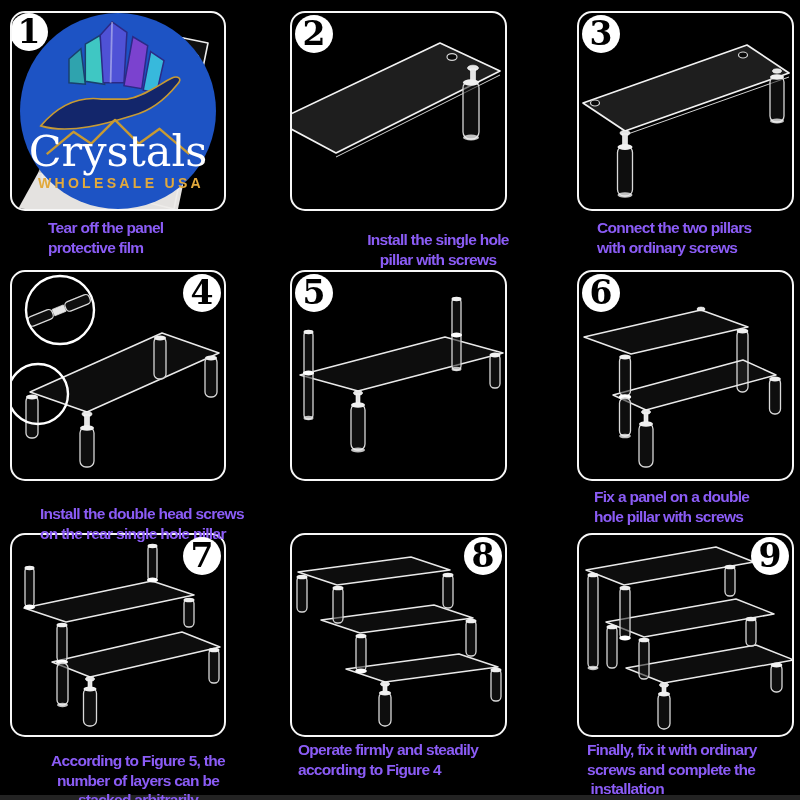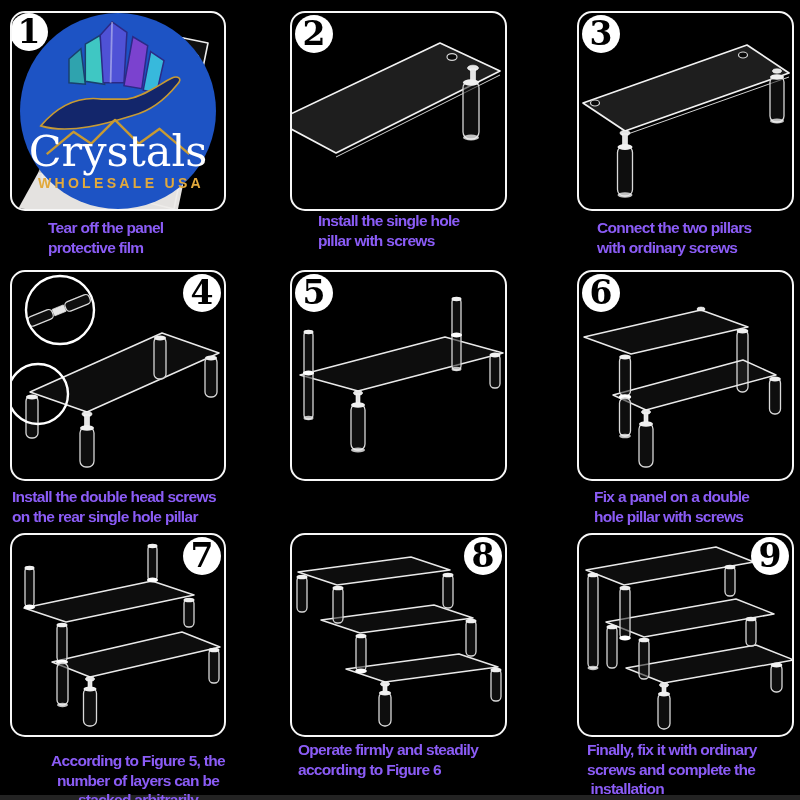--- a/index.html
+++ b/index.html
@@ -85,21 +85,21 @@
         <ellipse class="scr" cx="181" cy="55" rx="5.5" ry="2.8"></ellipse>
         <rect class="scr" x="178.5" y="56" width="5" height="12"></rect>
         <rect class="leg" x="171" y="68" width="16" height="58" rx="7"></rect>
         <ellipse class="cap" cx="179" cy="69.5" rx="8" ry="3.2"></ellipse>
         <ellipse class="cap" cx="179" cy="124.5" rx="8" ry="3" opacity=".8"></ellipse>
       </svg>
       <div class="badge badge-l">
         <span>2</span>
       </div>
     </div>
-    <div class="caption" style="top:200px;padding-left:28px;">Install the single hole
+    <div class="caption" style="top:219px;padding-left:28px;text-align:center;">Install the single hole
 pillar with screws</div>
   </div>
 
   <div class="cell" style="left:577px;top:11px;width:213px;">
     <div class="frame" style="width:213px;height:196px;">
       <svg viewBox="0 0 213 196" preserveAspectRatio="none">
         <polygon class="slab" points="4,90 168,32 210,60 46,118"></polygon>
         <path class="edge2" d="M46,122 L210,64"></path>
         <ellipse class="hole" cx="16" cy="90" rx="4.5" ry="3"></ellipse>
         <ellipse class="hole" cx="164" cy="42" rx="4.5" ry="3"></ellipse>
@@ -140,21 +140,21 @@
           <rect class="leg" x="54" y="33" width="26" height="10" rx="4"></rect>
           <rect class="scr" x="41" y="34.5" width="12" height="7"></rect>
         </g>
         <circle class="mag" cx="48" cy="38" r="34"></circle>
         <circle class="mag" cx="26" cy="122" r="30"></circle>
       </svg>
       <div class="badge badge-r">
         <span>4</span>
       </div>
     </div>
-    <div class="caption" style="top:217px;padding-left:2px;">Install the double head screws
+    <div class="caption" style="top:234px;padding-left:2px;margin-left:28px;">Install the double head screws
 on the rear single hole pillar</div>
   </div>
 
   <div class="cell" style="left:290px;top:270px;width:213px;">
     <div class="frame" style="width:213px;height:207px;">
       <svg viewBox="0 0 213 207" preserveAspectRatio="none">
         <polygon class="clear" points="8,103 153,65 211,81 66,119"></polygon>
         <rect class="leg" x="12" y="59" width="9" height="88" rx="4"></rect>
         <ellipse class="cap" cx="16.5" cy="60" rx="5" ry="2.2"></ellipse>
         <ellipse class="jnt" cx="16.5" cy="101" rx="5.5" ry="2.6"></ellipse>
@@ -261,21 +261,21 @@
         <ellipse class="scr" cx="93" cy="149" rx="4.5" ry="2.2"></ellipse>
         <rect class="scr" x="91" y="150" width="4" height="7"></rect>
         <rect class="leg" x="87" y="157" width="12" height="34" rx="5.5"></rect>
         <ellipse class="cap" cx="93" cy="158" rx="6" ry="2.5"></ellipse>
       </svg>
       <div class="badge badge-r">
         <span>8</span>
       </div>
     </div>
     <div class="caption" style="top:207px;padding-left:8px;">Operate firmly and steadily
-according to Figure 6</div>
+according to Figure 4</div>
   </div>
 
   <div class="cell" style="left:577px;top:533px;width:213px;">
     <div class="frame" style="width:213px;height:200px;">
       <svg viewBox="0 0 213 200" preserveAspectRatio="none">
         <polygon class="clear" points="7,35 137,12 175,27 45,50"></polygon>
         <polygon class="clear" points="27,87 157,64 195,79 65,102"></polygon>
         <polygon class="clear" points="47,133 177,110 215,125 85,148"></polygon>
         <rect class="leg" x="9" y="39" width="10" height="94" rx="4.5"></rect>
         <ellipse class="cap" cx="14" cy="40" rx="5.5" ry="2.3"></ellipse>

